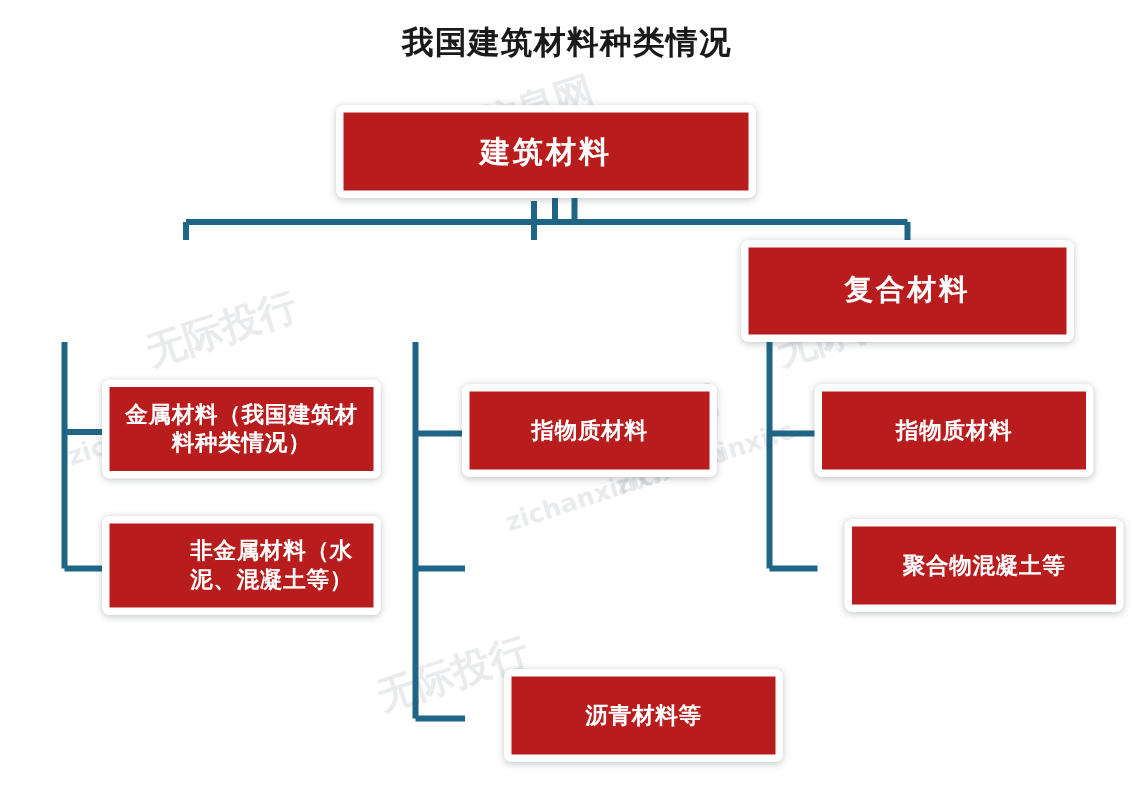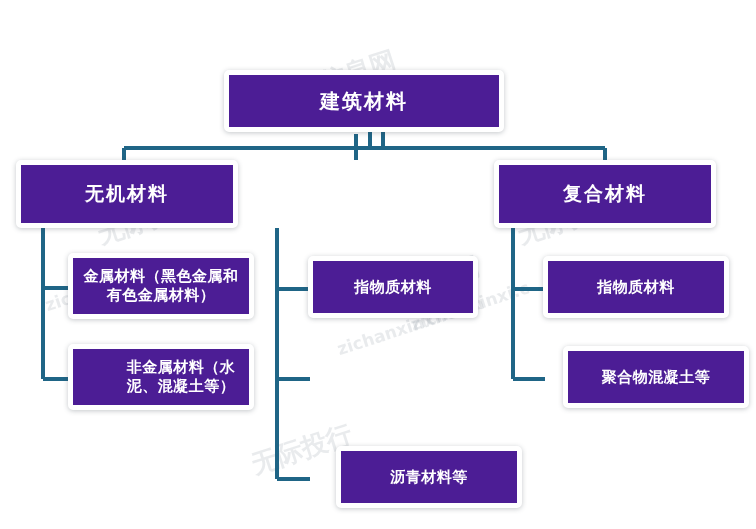--- a/index.html
+++ b/index.html
@@ -59,21 +59,21 @@
     pointer-events: none;
     user-select: none;
   }
   .wm-a { font-size: 26px; transform: rotate(-18deg); }
   .wm-b { font-size: 17px; transform: rotate(-18deg); }
 
   
   .node {
     position: absolute;
     box-sizing: border-box;
-    background: #4c1d95;
+    background: #b91c1c;
     border: 5px solid #ffffff;
     border-radius: 5px;
     box-shadow: 0 1px 5px rgba(60, 70, 80, 0.30);
     display: flex;
     align-items: center;
     justify-content: center;
     text-align: center;
     color: #ffffff;
     overflow: hidden;
   }
@@ -123,20 +123,21 @@
 
   
   #node-asphalt-c { left: 543px; top: 256px; width: 186px; height: 62px; }
   #node-polycon   { left: 563px; top: 346px; width: 186px; height: 62px; }
 </style>
 </head>
 <body>
 
 <div id="diagram-canvas">
 
+  <div id="chart-title">我国建筑材料种类情况</div>
 
   <div class="watermark wm-a" style="left:268px; top:62px;">资产信息网</div>
   <div class="watermark wm-a" style="left:96px; top:202px;">无际投行</div>
   <div class="watermark wm-a" style="left:516px; top:202px;">无际投行</div>
   <div class="watermark wm-b" style="left:42px; top:272px;">zichanxinxi.com</div>
   <div class="watermark wm-a" style="left:352px; top:268px;">资产信息网</div>
   <div class="watermark wm-b" style="left:408px; top:296px;">zichanxinxi.c</div>
   <div class="watermark wm-b" style="left:334px; top:316px;">zichanxinxi.com</div>
   <div class="watermark wm-a" style="left:250px; top:432px;">无际投行</div>
 
@@ -164,31 +165,28 @@
       <path d="M 513 228 L 513 379"></path>
       <path d="M 513 289 L 545 289"></path>
       <path d="M 513 379 L 545 379"></path>
     </g>
   </svg>
 
   <div class="node level-1" id="node-root">
     <span class="node-label">建筑材料</span>
   </div>
 
-  <div class="node level-2" id="node-inorganic">
-    <span class="node-label">无机材料</span>
-  </div>
 
 
   <div class="node level-2" id="node-composite">
     <span class="node-label">复合材料</span>
   </div>
 
   <div class="node level-3" id="node-metal">
-    <span class="node-label">金属材料（黑色金属和有色金属材料）</span>
+    <span class="node-label">金属材料（我国建筑材料种类情况）</span>
   </div>
 
   <div class="node level-3" id="node-nonmetal">
     <span class="node-label">非金属材料（水泥、混凝土等）</span>
   </div>
 
   <div class="node level-3" id="node-substance">
     <span class="node-label">指物质材料</span>
   </div>
 

